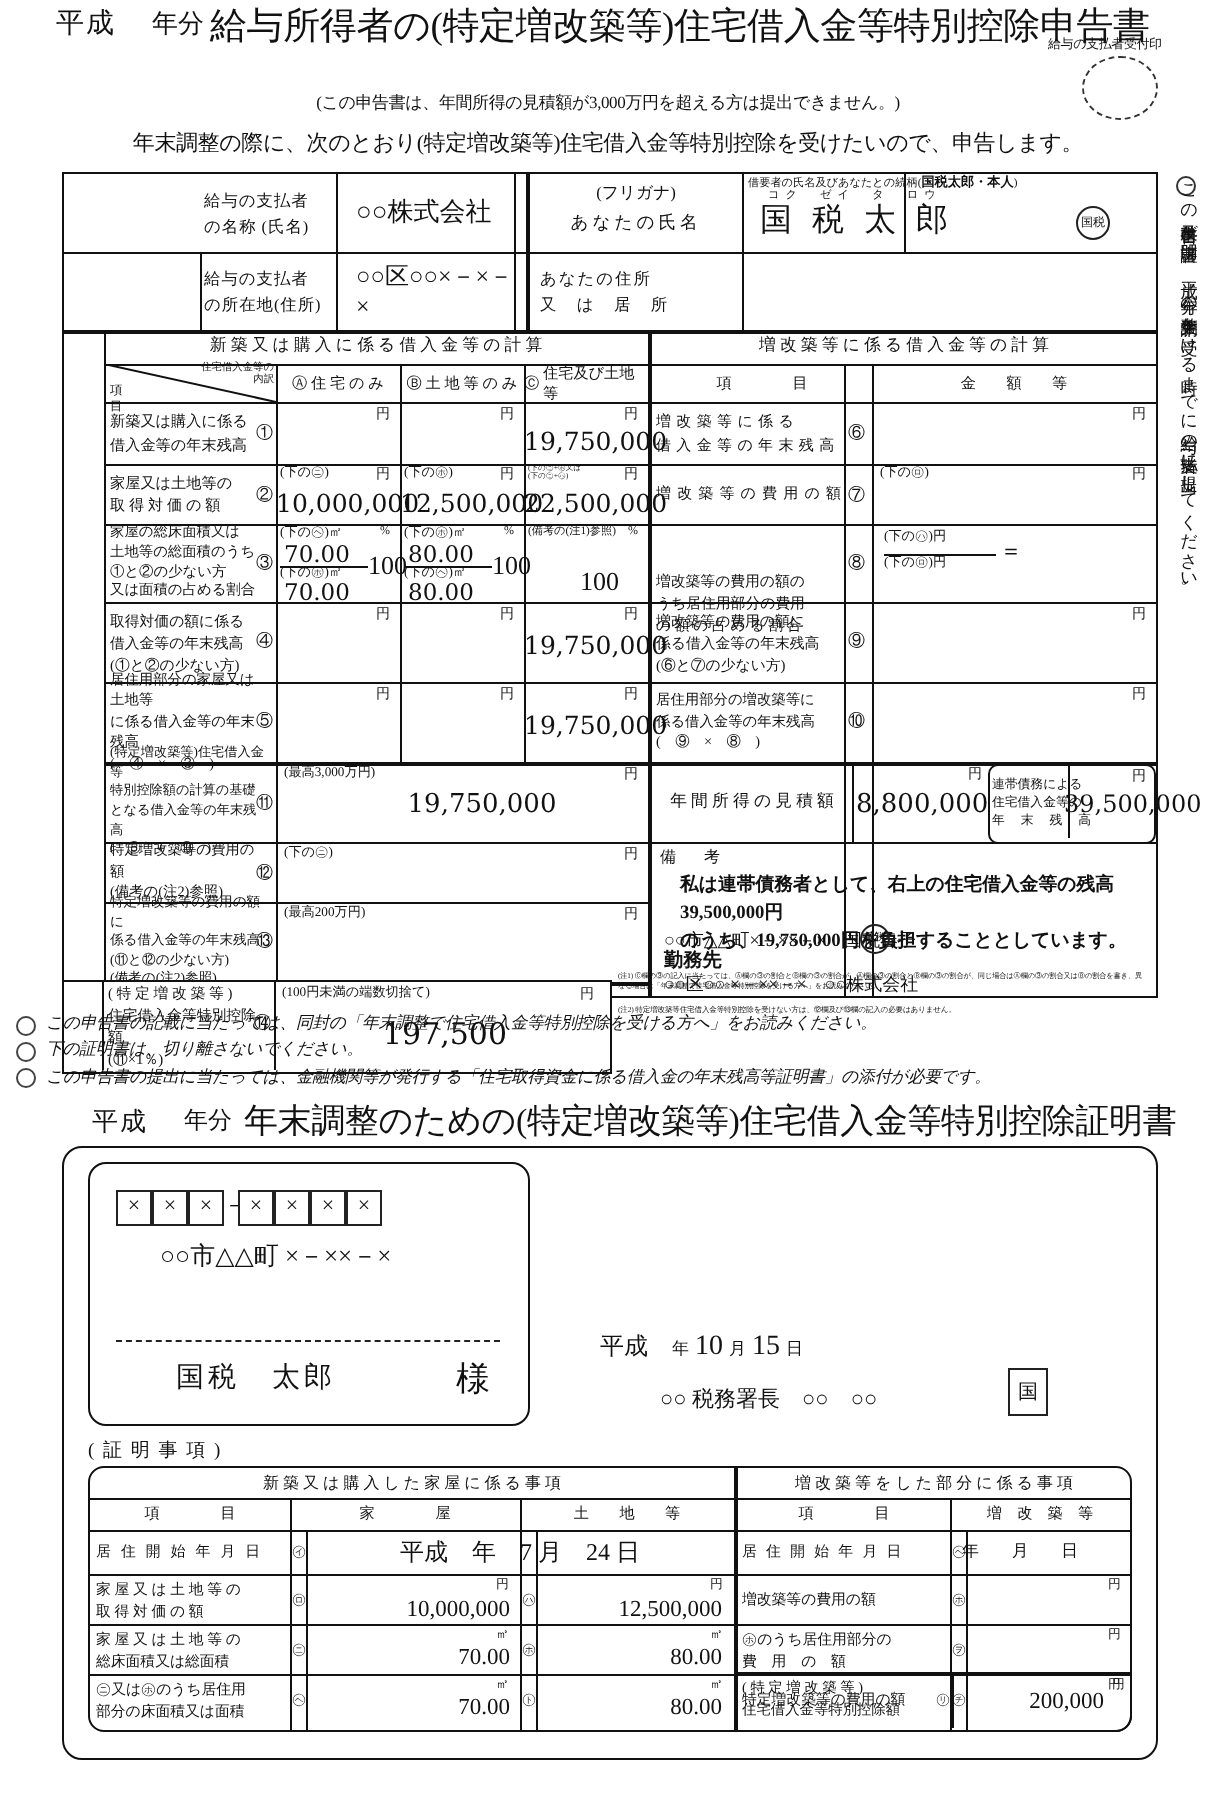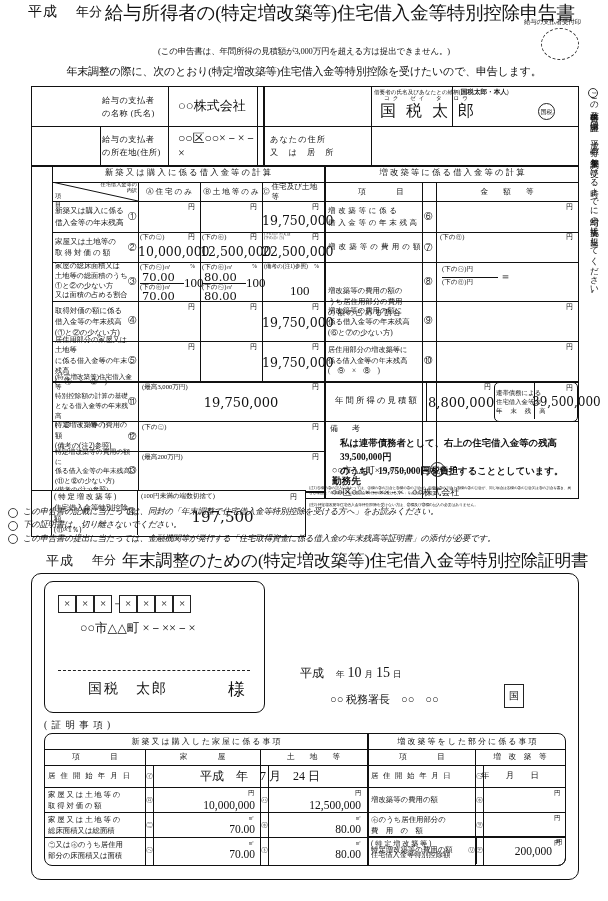--- a/index.html
+++ b/index.html
@@ -112,20 +112,24 @@
 の名称 (氏名)</div>
     </div>
     <div class="cell ctrv" style="left:146px;top:0;width:80px;height:39px;font-size:13px;">○○株式会社</div>
 
     <div class="cell ctrv" style="left:70px;top:41px;width:64px;height:35px;">
       <div style="white-space:pre-line;font-size:8.2px;line-height:13px;letter-spacing:.5px;">給与の支払者
 の所在地(住所)</div>
     </div>
     <div class="cell ctrv" style="left:146px;top:39px;width:84px;height:39px;font-size:12px;">○○区○○×－×－×</div>
 
+    <div class="cell" style="left:236px;top:5px;width:100px;height:32px;text-align:center;">
+      <div style="font-size:8.4px;">(フリガナ)</div>
+      <div style="font-size:8.8px;margin-top:3px;letter-spacing:2px;">あなたの氏名</div>
+    </div>
     <div class="cell" style="left:342px;top:1px;width:200px;height:9px;font-size:5.6px;white-space:nowrap;">
       <span>借要者の氏名及びあなたとの続柄(</span><span style="font-weight:bold;font-size:6.6px;">国税太郎・本人</span><span>)</span>
     </div>
     <div class="cell" style="left:352px;top:8px;width:120px;font-size:5.6px;letter-spacing:3px;">コク　ゼイ　タ　ロウ</div>
     <div class="cell" style="left:348px;top:14px;width:140px;font-size:16px;letter-spacing:3px;">国 税 太 郎</div>
     <div class="cell ctr" style="left:506px;top:16px;width:15px;height:15px;border:1px solid #222;border-radius:50%;font-size:6px;line-height:1;">国税</div>
 
     <div class="cell ctrv" style="left:238px;top:41px;width:96px;height:35px;">
       <div style="white-space:pre-line;font-size:8.2px;line-height:13px;letter-spacing:1px;">あなたの住所
 又　は　居　所</div>

